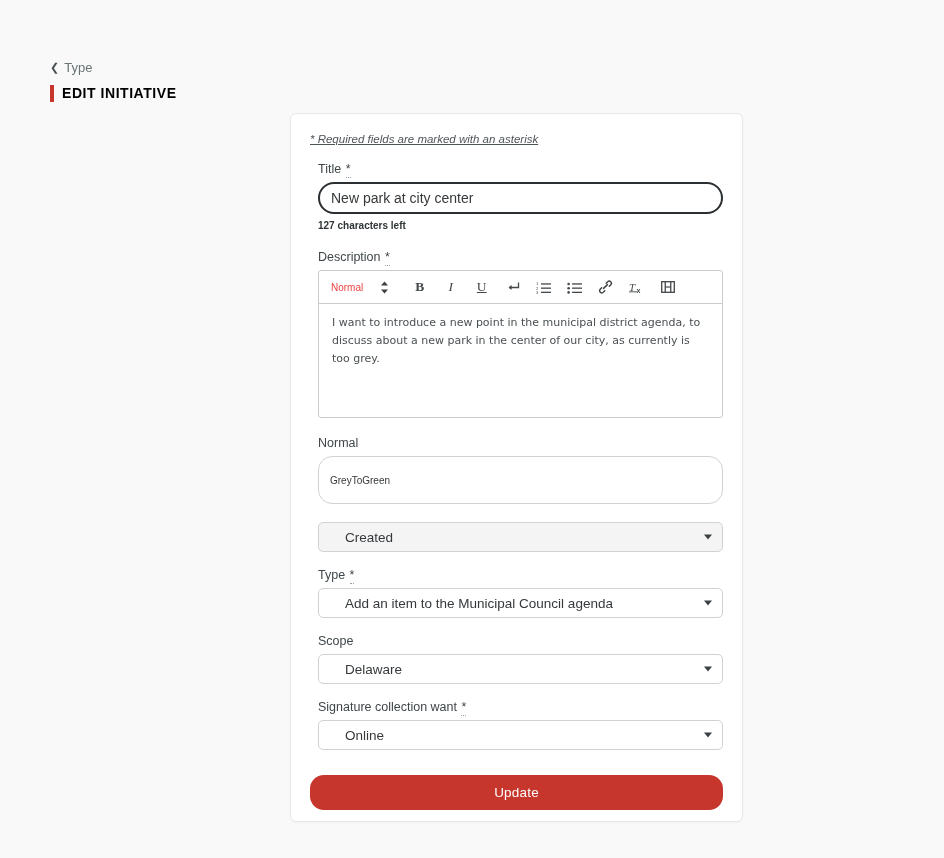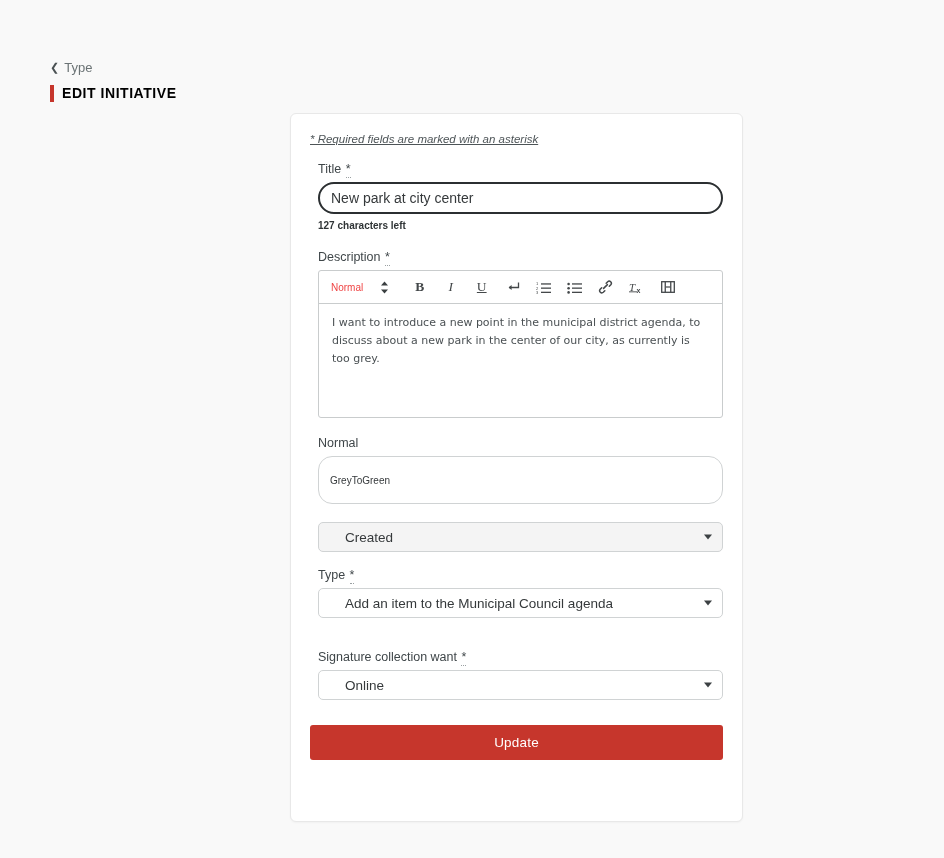--- a/index.html
+++ b/index.html
@@ -234,21 +234,21 @@
 
   
   .submit-btn {
     display: block;
     width: 100%;
     box-sizing: border-box;
     height: 35px;
     margin-top: 25px;
     background: #c6362c;
     border: none;
-    border-radius: 3px;
+    border-radius: 14px;
     color: #ffffff;
     font-family: "Liberation Sans", sans-serif;
     font-size: 13.5px;
     cursor: pointer;
     letter-spacing: 0.2px;
   }
 
   .gap-18 { height: 18px; }
   .gap-16 { height: 16px; }
 </style>
@@ -399,20 +399,29 @@
       <div class="select-wrap">
         <select class="select-input">
           <option>Add an item to the Municipal Council agenda</option>
         </select>
         <span class="select-arrow"></span>
       </div>
     </div>
 
     <div class="gap-16"></div>
 
+    <div class="field">
+      <label class="label">Scope</label>
+      <div class="select-wrap">
+        <select class="select-input">
+          <option>Delaware</option>
+        </select>
+        <span class="select-arrow"></span>
+      </div>
+    </div>
 
     <div class="gap-16"></div>
 
     <div class="field">
       <label class="label">
         <span>Signature collection want</span>
         <span class="req">*</span>
       </label>
       <div class="select-wrap">
         <select class="select-input">

